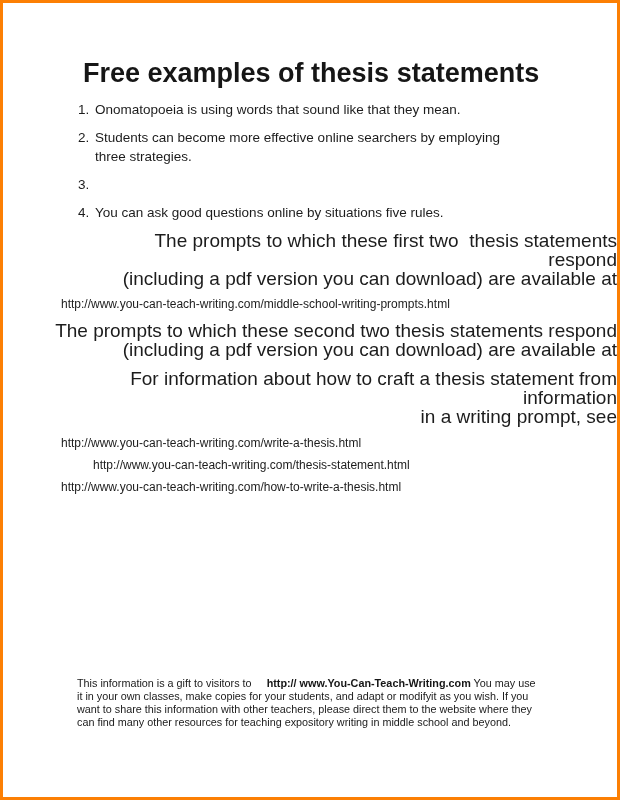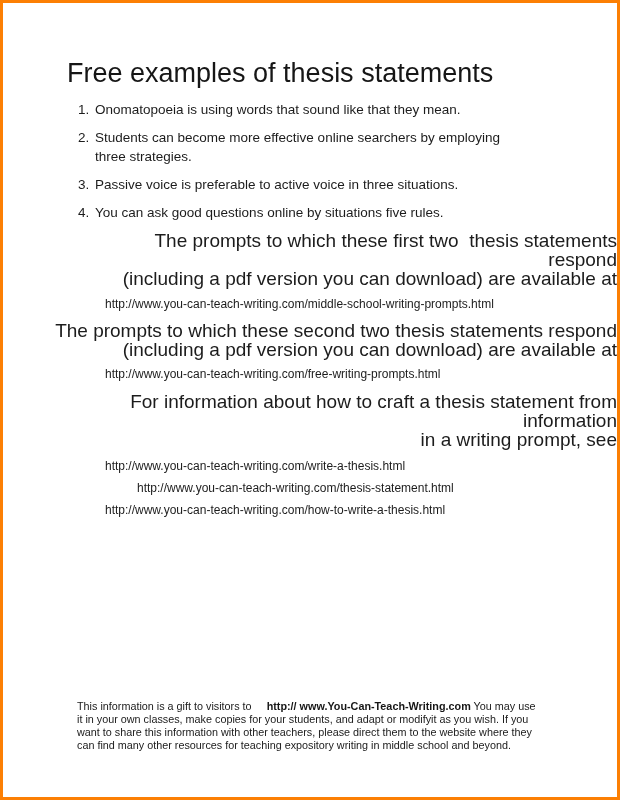--- a/index.html
+++ b/index.html
@@ -12,24 +12,24 @@
     width: 620px;
     height: 800px;
     box-sizing: border-box;
     background: #ffffff;
     border: 3px solid #fc7f03;
     font-family: "Liberation Sans", sans-serif;
     color: #1c1c1c;
     overflow: hidden;
   }
   .title {
-    margin: 55px 0 0 64px;
+    margin: 55px 0 0 80px;
     font-size: 27px;
     line-height: 31px;
-    font-weight: 400;
+    font-weight: 700;
     color: #161616;
   }
   .list {
     list-style: none;
     margin: 11px 0 0 75px;
     padding: 0;
   }
   .list .item {
     display: flex;
     margin: 0 0 9px 0;
@@ -43,21 +43,21 @@
     white-space: pre-wrap;
   }
   .para {
     margin: 0 0 0 109px;
     font-size: 19px;
     line-height: 19px;
     white-space: pre-wrap;
     text-align: right;
   }
   .url {
-    margin: 0 0 0 102px;
+    margin: 0 0 0 58px;
     font-size: 12px;
     line-height: 16px;
     white-space: pre;
   }
   .p1 { margin-top: 7px; }
   .u1 { margin-top: 8px; }
   .p2 { margin-top: 9px; margin-left: 37px; }
   .u2 { margin-top: 7px; }
   .p3 { margin-top: 10px; }
   .u3 { margin-top: 9px; }
@@ -88,35 +88,33 @@
       <span class="num">1.</span>
       <span class="txt">Onomatopoeia is using words that sound like that they mean.</span>
     </li>
     <li class="item">
       <span class="num">2.</span>
       <span class="txt">Students can become more effective online searchers by employing
 three strategies.</span>
     </li>
     <li class="item">
       <span class="num">3.</span>
-      <span class="txt">Passive voice is preferable to active voice in three situations.</span>
     </li>
     <li class="item">
       <span class="num">4.</span>
       <span class="txt">You can ask good questions online by situations five rules.</span>
     </li>
   </ol>
 
   <div class="sections">
     <p class="para p1">The prompts to which these first two  thesis statements respond
 (including a pdf version you can download) are available at</p>
     <p class="url u1">http://www.you-can-teach-writing.com/middle-school-writing-prompts.html</p>
     <p class="para p2">The prompts to which these second two thesis statements respond
 (including a pdf version you can download) are available at</p>
-    <p class="url u2">http://www.you-can-teach-writing.com/free-writing-prompts.html</p>
     <p class="para p3">For information about how to craft a thesis statement from information
 in a writing prompt, see</p>
     <p class="url u3">http://www.you-can-teach-writing.com/write-a-thesis.html</p>
     <p class="url u4">http://www.you-can-teach-writing.com/thesis-statement.html</p>
     <p class="url u5">http://www.you-can-teach-writing.com/how-to-write-a-thesis.html</p>
   </div>
 
   <p class="footer"><span>This information is a gift to visitors to </span><b>http:// www.You-Can-Teach-Writing.com</b><span> You may use
 it in your own classes, make copies for your students, and adapt or modifyit as you wish. If you
 want to share this information with other teachers, please direct them to the website where they

